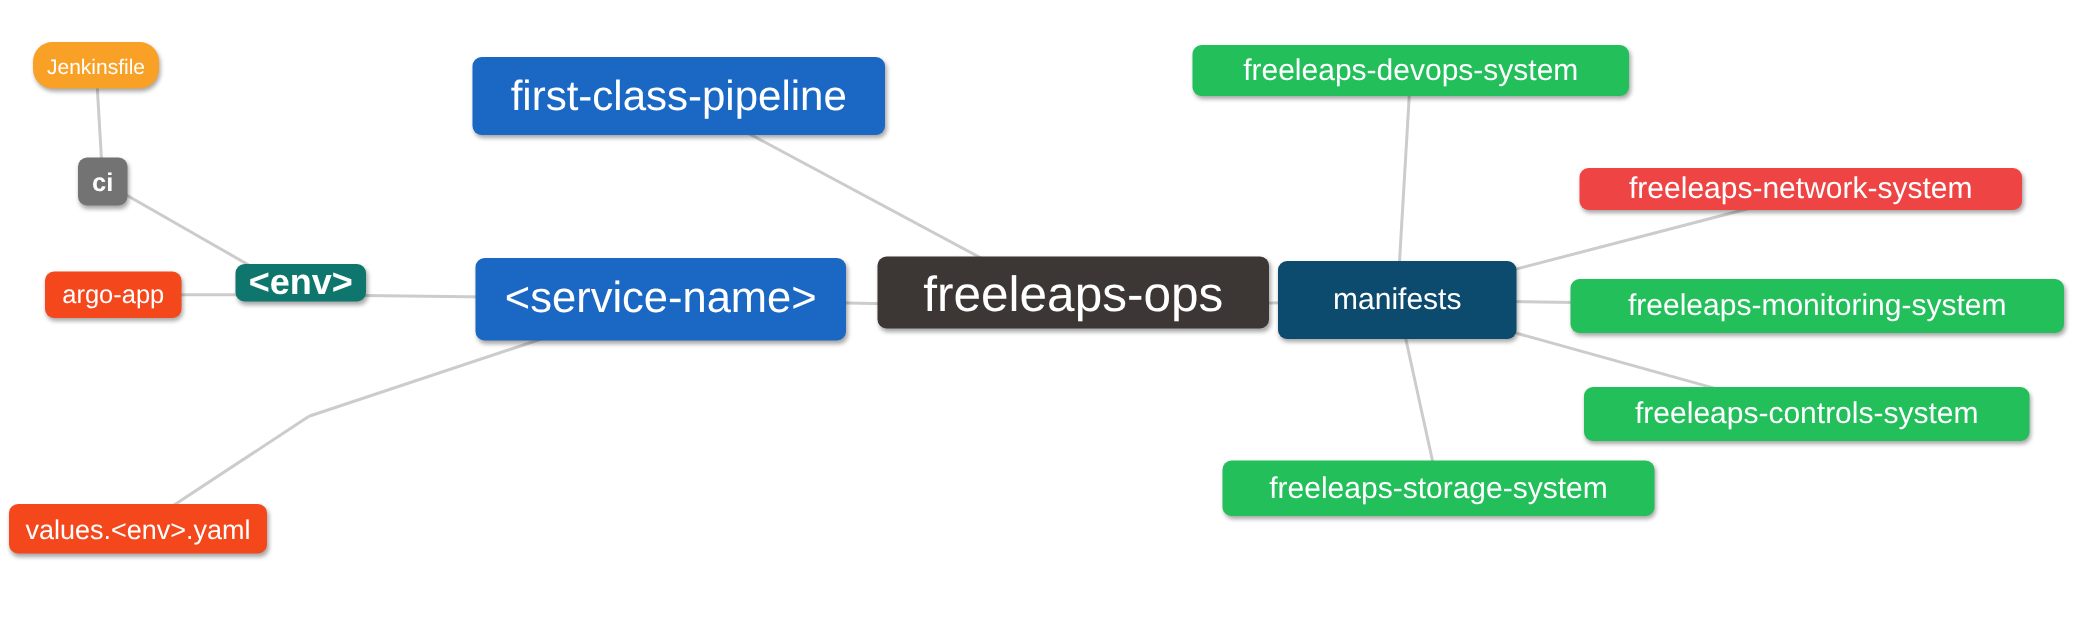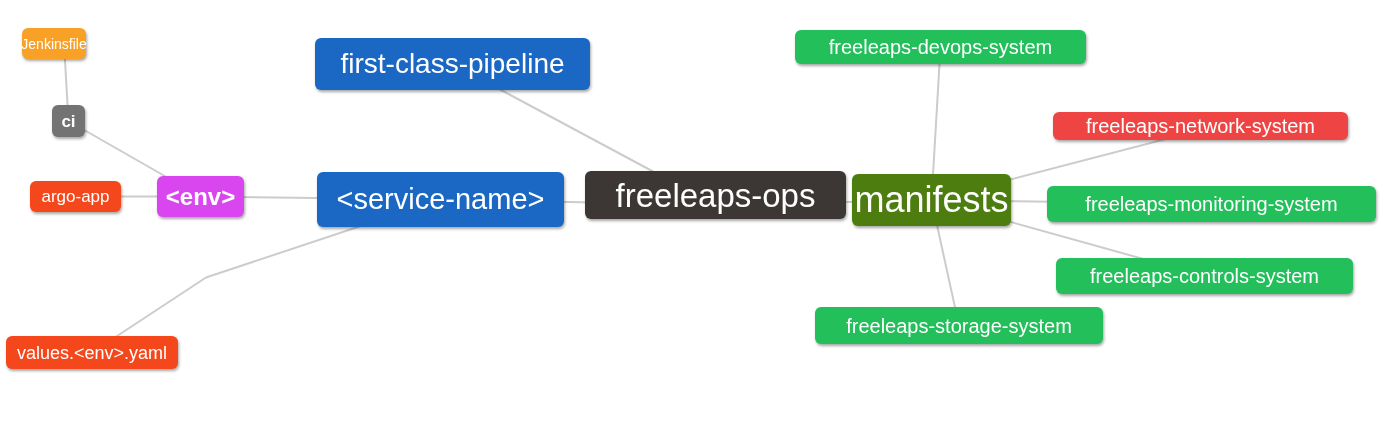--- a/index.html
+++ b/index.html
@@ -55,27 +55,27 @@
       <line x1="92" y1="352.5" x2="206" y2="277.5" stroke="#cccccc" stroke-width="2"></line>
       <line x1="452.5" y1="64" x2="715.5" y2="205" stroke="#cccccc" stroke-width="2"></line>
       <line x1="440.5" y1="199.5" x2="715.5" y2="205" stroke="#cccccc" stroke-width="2"></line>
       <line x1="715.5" y1="205" x2="931.5" y2="200" stroke="#cccccc" stroke-width="2"></line>
       <line x1="931.5" y1="200" x2="940.5" y2="47" stroke="#cccccc" stroke-width="2"></line>
       <line x1="931.5" y1="200" x2="1200.5" y2="130" stroke="#cccccc" stroke-width="2"></line>
       <line x1="931.5" y1="200" x2="1211.5" y2="204" stroke="#cccccc" stroke-width="2"></line>
       <line x1="931.5" y1="200" x2="1204.5" y2="276" stroke="#cccccc" stroke-width="2"></line>
       <line x1="931.5" y1="200" x2="959" y2="325.5" stroke="#cccccc" stroke-width="2"></line>
     </svg>
-<div class="node" style="left: 22px; top: 28px; width: 64px; height: 31px; background: rgb(249, 161, 39); font-size: 14px; color: rgb(255, 255, 255);">Jenkinsfile</div>
+<div class="node" style="left: 22px; top: 28px; width: 84px; height: 31px; background: rgb(249, 161, 39); font-size: 14px; color: rgb(255, 255, 255); border-radius: 13px;">Jenkinsfile</div>
     <div class="node bold" style="left: 52px; top: 105px; width: 33px; height: 32px; background: #737373; font-size: 17px; color: rgb(255, 255, 255);">ci</div>
     <div class="node" style="left: 30px; top: 181px; width: 91px; height: 31px; background: rgb(244, 72, 28); font-size: 17px; color: rgb(255, 255, 255);">argo-app</div>
-    <div class="node bold" style="left: 157px; top: 176px; width: 87px; height: 41px; background: #d946ef; font-size: 24px; color: rgb(255, 255, 255);">&lt;env&gt;</div>
+    <div class="node bold" style="left: 157px; top: 176px; width: 87px; height: 25px; background: #0f766e; font-size: 24px; color: rgb(255, 255, 255);">&lt;env&gt;</div>
     <div class="node" style="left: 6px; top: 336px; width: 172px; height: 33px; background: rgb(244, 72, 28); font-size: 18px; color: rgb(255, 255, 255);">values.&lt;env&gt;.yaml</div>
     <div class="node" style="left: 315px; top: 38px; width: 275px; height: 52px; background: rgb(27, 103, 196); font-size: 28px; color: rgb(255, 255, 255);">first-class-pipeline</div>
     <div class="node" style="left: 317px; top: 172px; width: 247px; height: 55px; background: rgb(27, 103, 196); font-size: 29px; color: rgb(255, 255, 255);">&lt;service-name&gt;</div>
     <div class="node" style="left: 585px; top: 171px; width: 261px; height: 48px; background: rgb(60, 55, 52); font-size: 33px; color: rgb(255, 255, 255);">freeleaps-ops</div>
-    <div class="node" style="left: 852px; top: 174px; width: 159px; height: 52px; background: #4d7c0f; font-size: 36px; color: rgb(255, 255, 255);">manifests</div>
+    <div class="node" style="left: 852px; top: 174px; width: 159px; height: 52px; background: #0c4a6e; font-size: 20px; color: rgb(255, 255, 255);">manifests</div>
     <div class="node" style="left: 795px; top: 30px; width: 291px; height: 34px; background: rgb(34, 191, 91); font-size: 20px; color: rgb(255, 255, 255);">freeleaps-devops-system</div>
     <div class="node" style="left: 1053px; top: 112px; width: 295px; height: 28px; background: #ef4444; font-size: 20px; color: rgb(255, 255, 255);">freeleaps-network-system</div>
     <div class="node" style="left: 1047px; top: 186px; width: 329px; height: 36px; background: rgb(34, 191, 91); font-size: 20px; color: rgb(255, 255, 255);">freeleaps-monitoring-system</div>
     <div class="node" style="left: 1056px; top: 258px; width: 297px; height: 36px; background: rgb(34, 191, 91); font-size: 20px; color: rgb(255, 255, 255);">freeleaps-controls-system</div>
     <div class="node" style="left: 815px; top: 307px; width: 288px; height: 37px; background: rgb(34, 191, 91); font-size: 20px; color: rgb(255, 255, 255);">freeleaps-storage-system</div>
   </div>
 
 </body></html>

